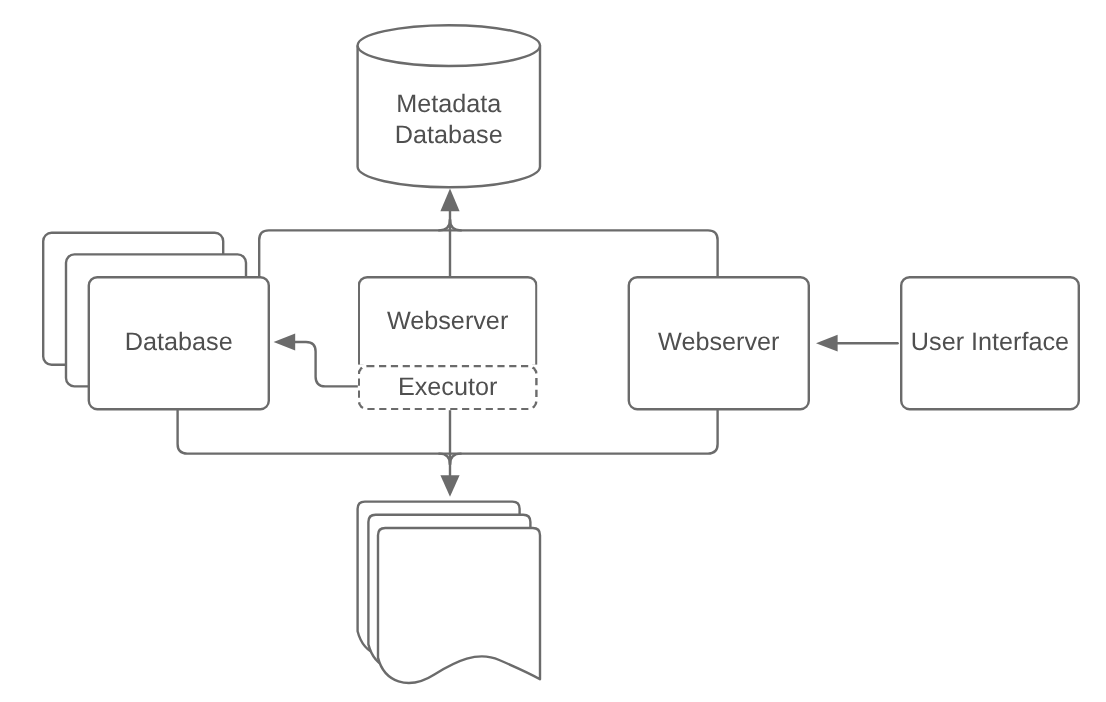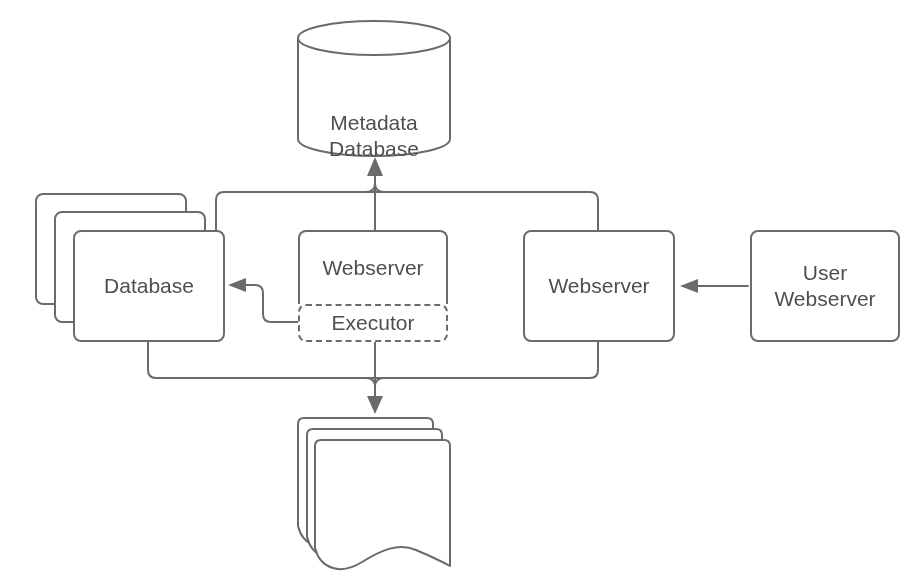--- a/index.html
+++ b/index.html
@@ -31,21 +31,21 @@
   #workers-mid{left:54px;top:211px;width:152px;height:112px;}
   #workers-front{left:73px;top:230px;width:152px;height:112px;}
   #scheduler{left:298px;top:230px;width:150px;height:74px;border-bottom:none;border-radius:8px 8px 0 0;}
   #executor{left:298px;top:304px;width:150px;height:38px;border-style:dashed;z-index:3;}
   #webserver{left:523px;top:230px;width:152px;height:112px;}
   #user-interface{left:750px;top:230px;width:150px;height:112px;}
   .floating-label{
     position:absolute;color:var(--text);font-size:21px;line-height:26px;
     text-align:center;z-index:2;
   }
-  #metadata-label{left:299px;top:74px;width:150px;height:52px;margin-top:36px;}
+  #metadata-label{left:299px;top:74px;width:150px;height:52px;}
   #dag-label{left:307px;top:464px;width:140px;height:52px;}
 </style>
 </head>
 <body>
 
 <div class="canvas">
 
   <svg class="layer" viewBox="0 0 922 585">
 
     <g>
@@ -92,18 +92,18 @@
 
   <div class="node front" id="webserver">
     <span>Webserver</span>
   </div>
 
   <div class="node" id="executor">
     <span>Executor</span>
   </div>
 
   <div class="node front" id="user-interface">
-    <span>User Webserver</span>
+    <span>User Interface</span>
   </div>
 
   <div class="floating-label" id="metadata-label">Metadata Database</div>
 
 </div>
 
 </body></html>

